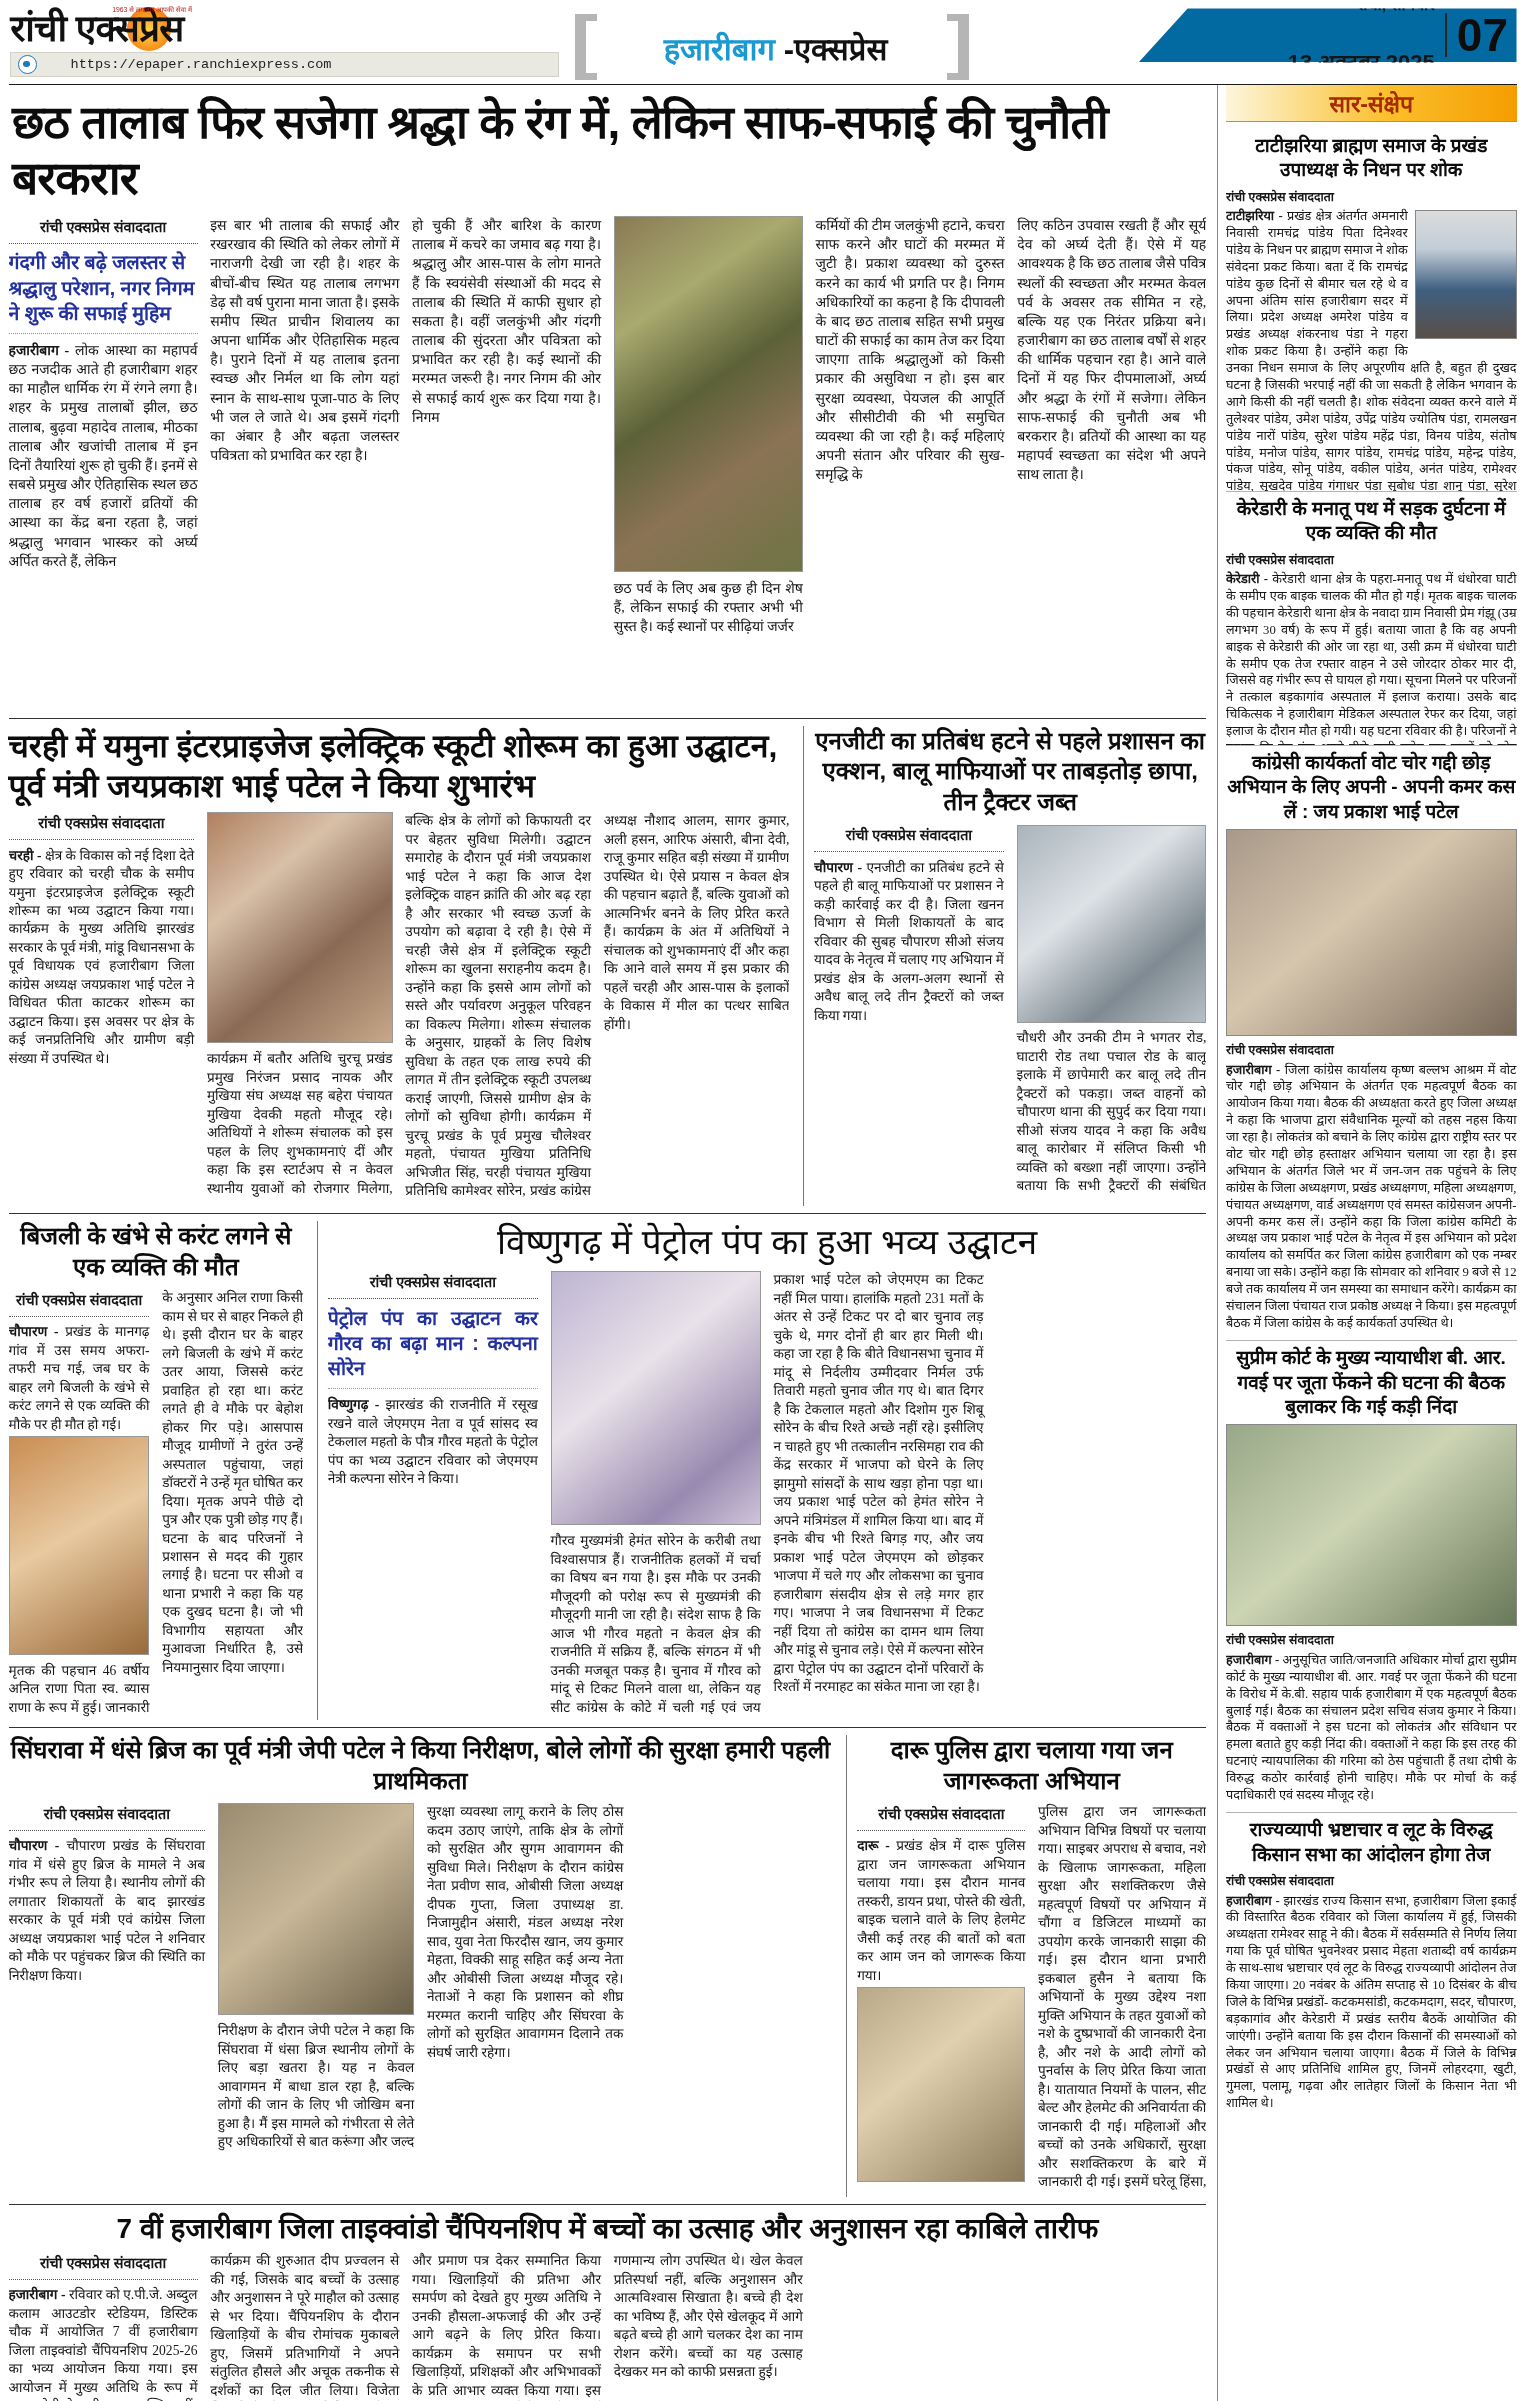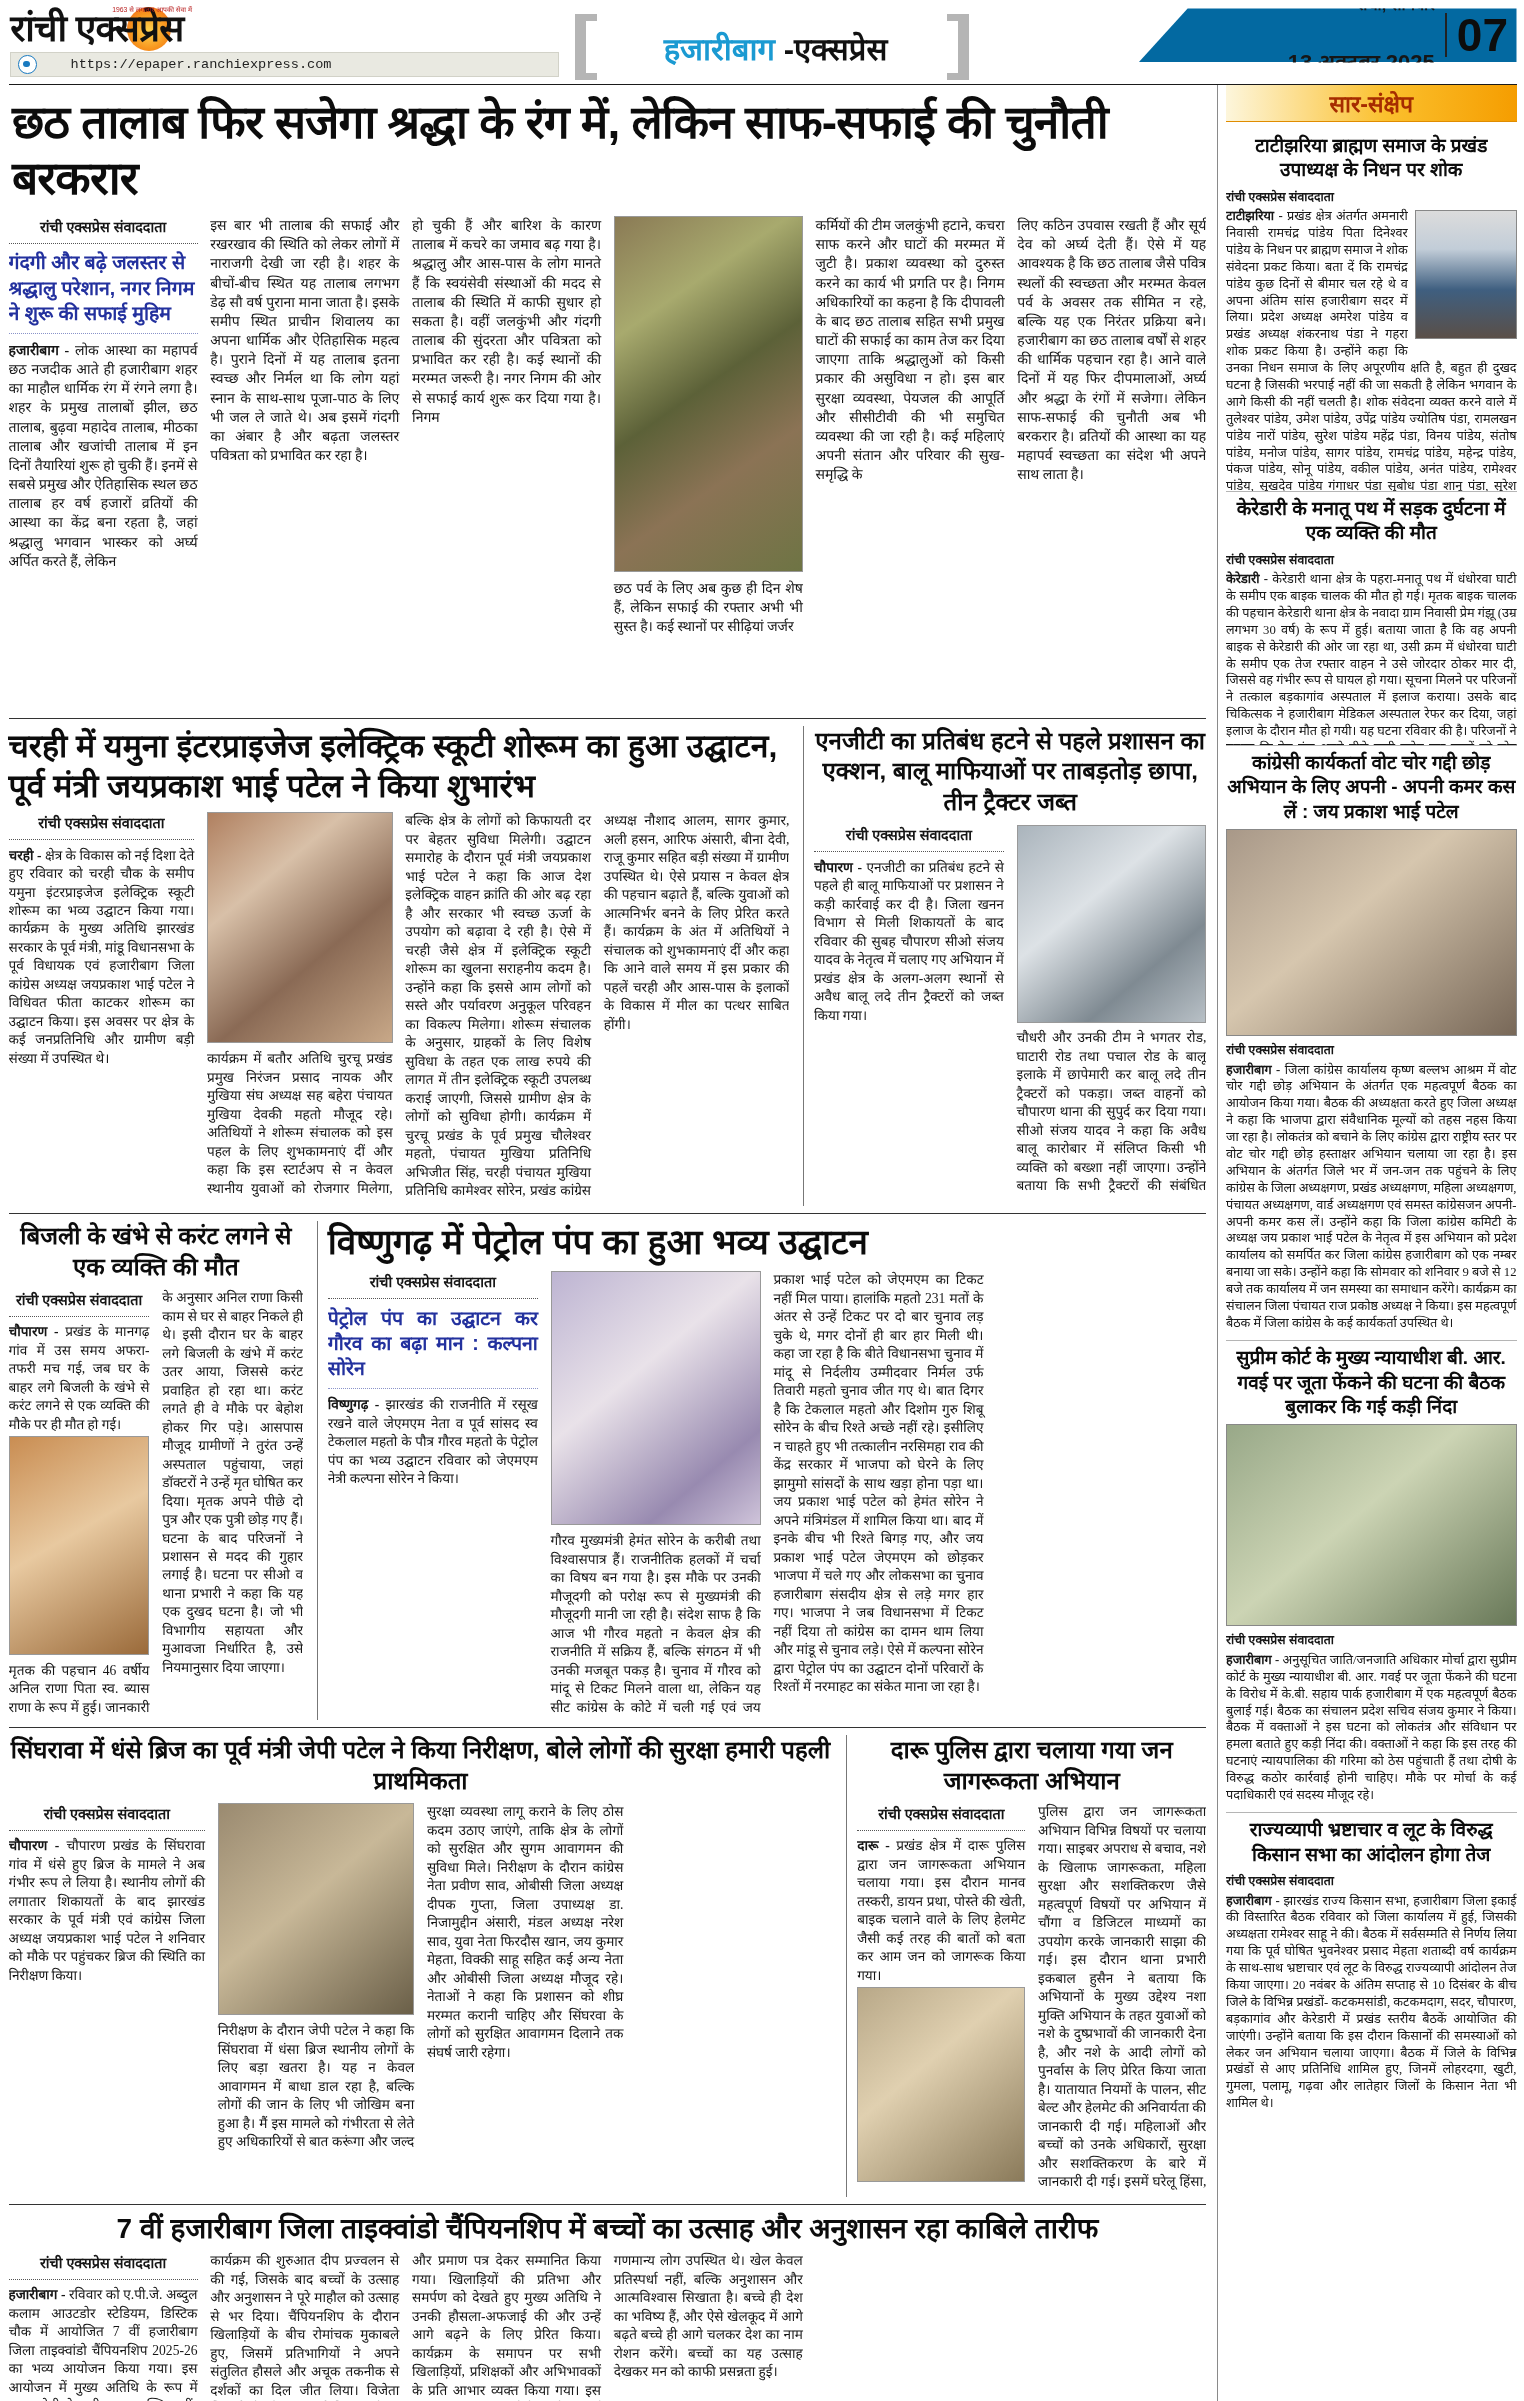--- a/index.html
+++ b/index.html
@@ -65,21 +65,21 @@
 
   .band { border-top:1.3px solid #333; margin-top:6.8px; padding-top:6.8px; display:grid; gap:13.6px; }
   .band .sub + .sub { border-left:0.8px solid #777; padding-left:10px; }
   .band2 { grid-template-columns:65.2% 1fr; }
   .band3 { grid-template-columns:24.6% 1fr; }
   .band4 { grid-template-columns:68.8% 1fr; }
   .band5 { display:block; }
 
   .h2-left  { font-size:32px; line-height:1.25; font-weight:700; margin-bottom:6.8px; }
   .h2-mid   { font-size:24px; line-height:1.28; font-weight:700; text-align:center; margin-bottom:6.8px; }
-  .h2-big   { font-size:35px; line-height:1.2; font-weight:700; margin-bottom:8.5px; }
+  .h2-big   { font-size:35px; line-height:1.2; font-weight:400; text-align:center; margin-bottom:8.5px; }
   .h2-band5 { font-size:28px; line-height:1.2; font-weight:700; text-align:center; margin-bottom:6.8px; }
 
   .flow { column-gap:12.7px; font-size:13.6px; line-height:1.36; column-fill:auto; overflow:hidden; }
   .cols2 { column-count:2; } .cols4 { column-count:4; } .cols6 { column-count:6; }
   .h200 { height:171px; } .h430 { height:365px; } .h445 { height:377px; } .h465 { height:394px; }
   .h505 { height:428px; } .h530 { height:449px; }
   .flow .byline.inflow { text-align:center; }
   .flow .photo { margin:1.7px 0 6.8px 0; }
   .ph-crowd   { height:231px; background:linear-gradient(140deg,#b08060 0%,#d8c0a8 30%,#8a6a55 62%,#c8a888 100%); }
   .ph-tractor { height:198px; background:linear-gradient(140deg,#aab4bc 0%,#dde2e6 38%,#7f8a92 72%,#b8c0c6 100%); }

